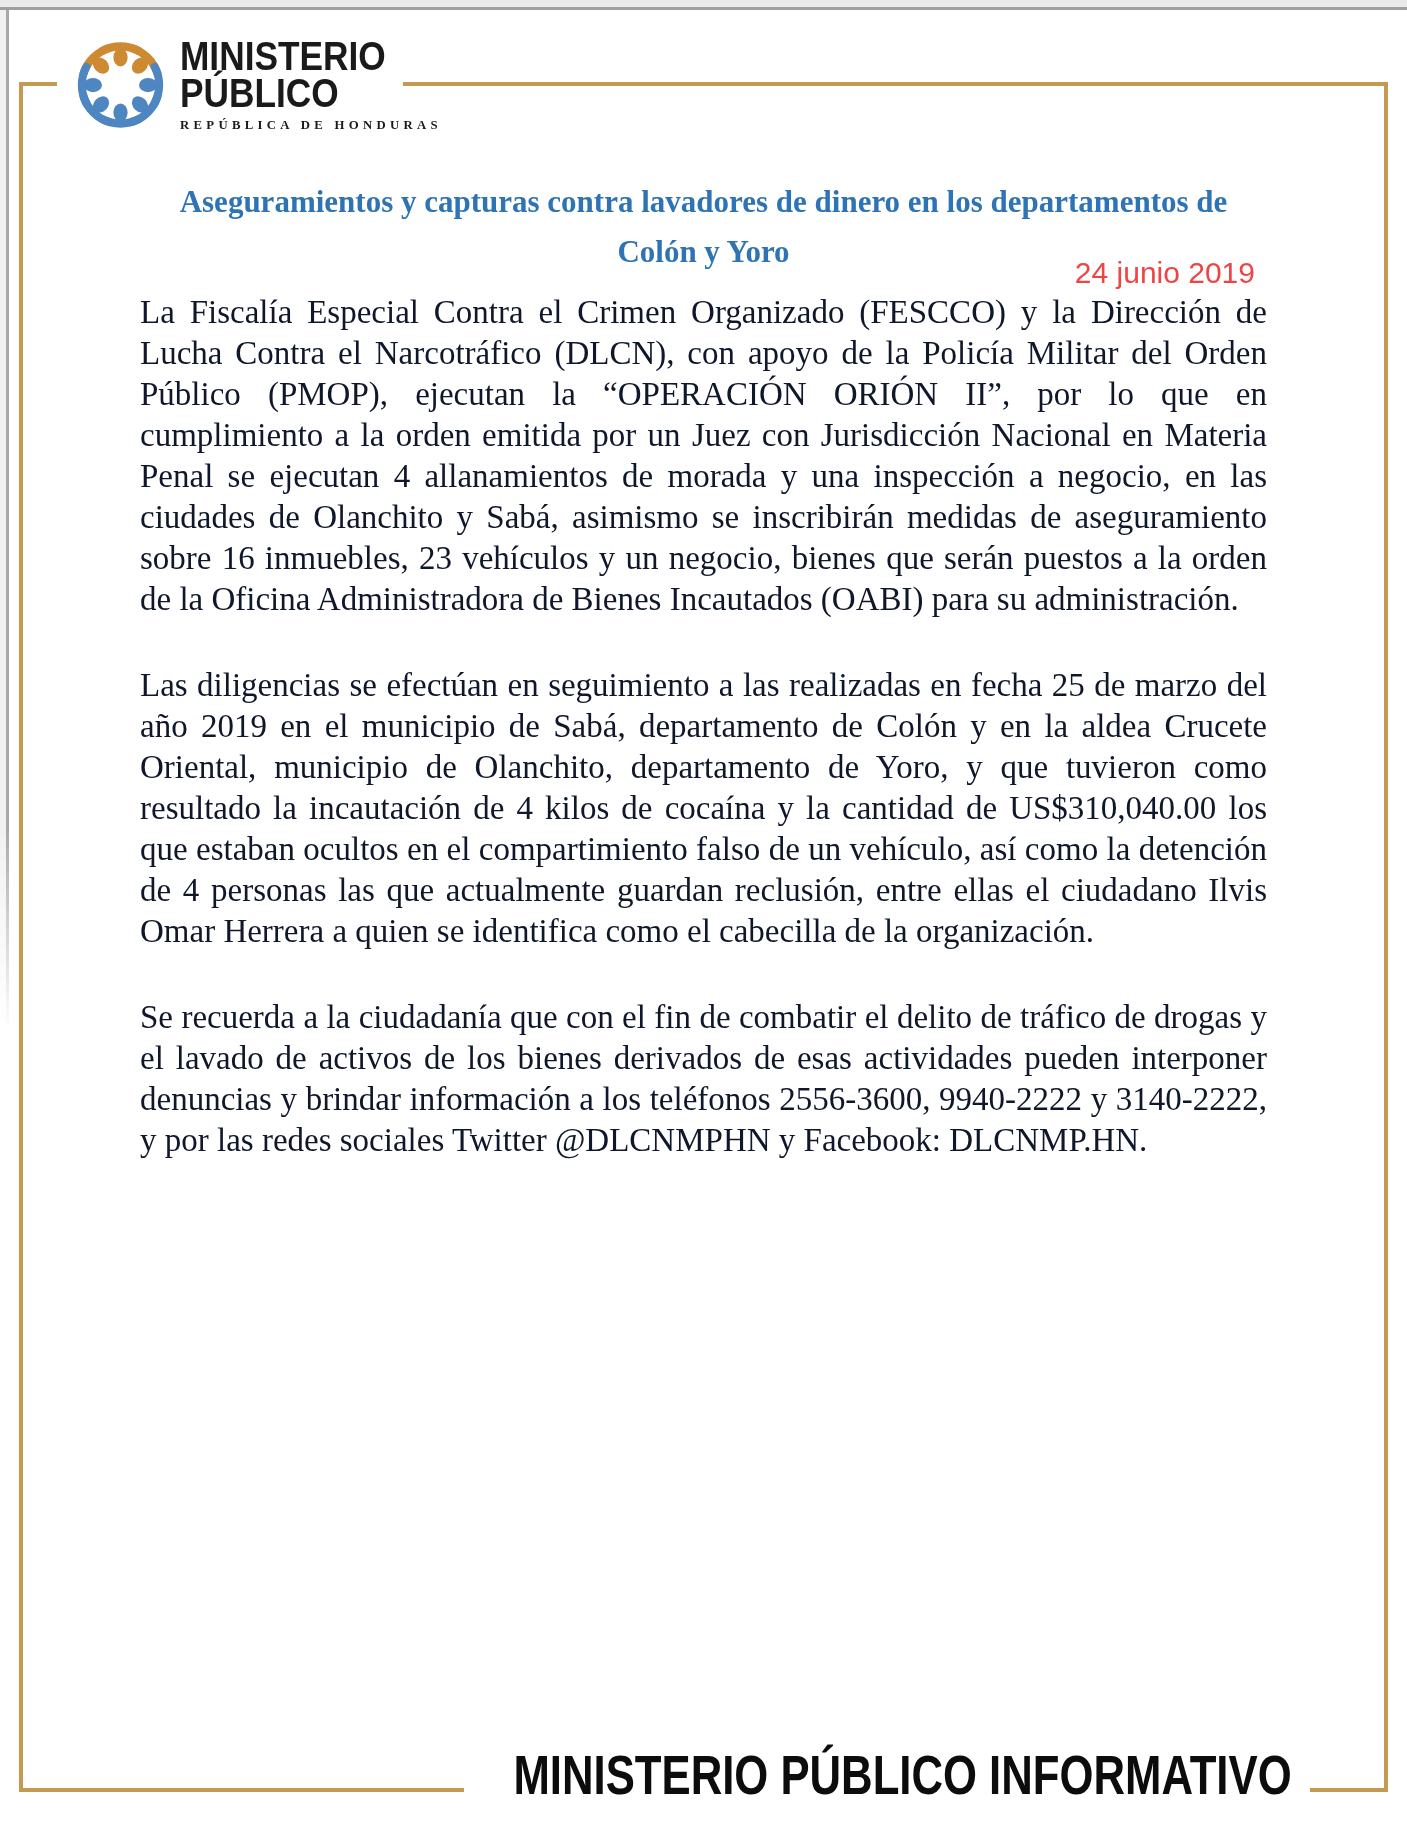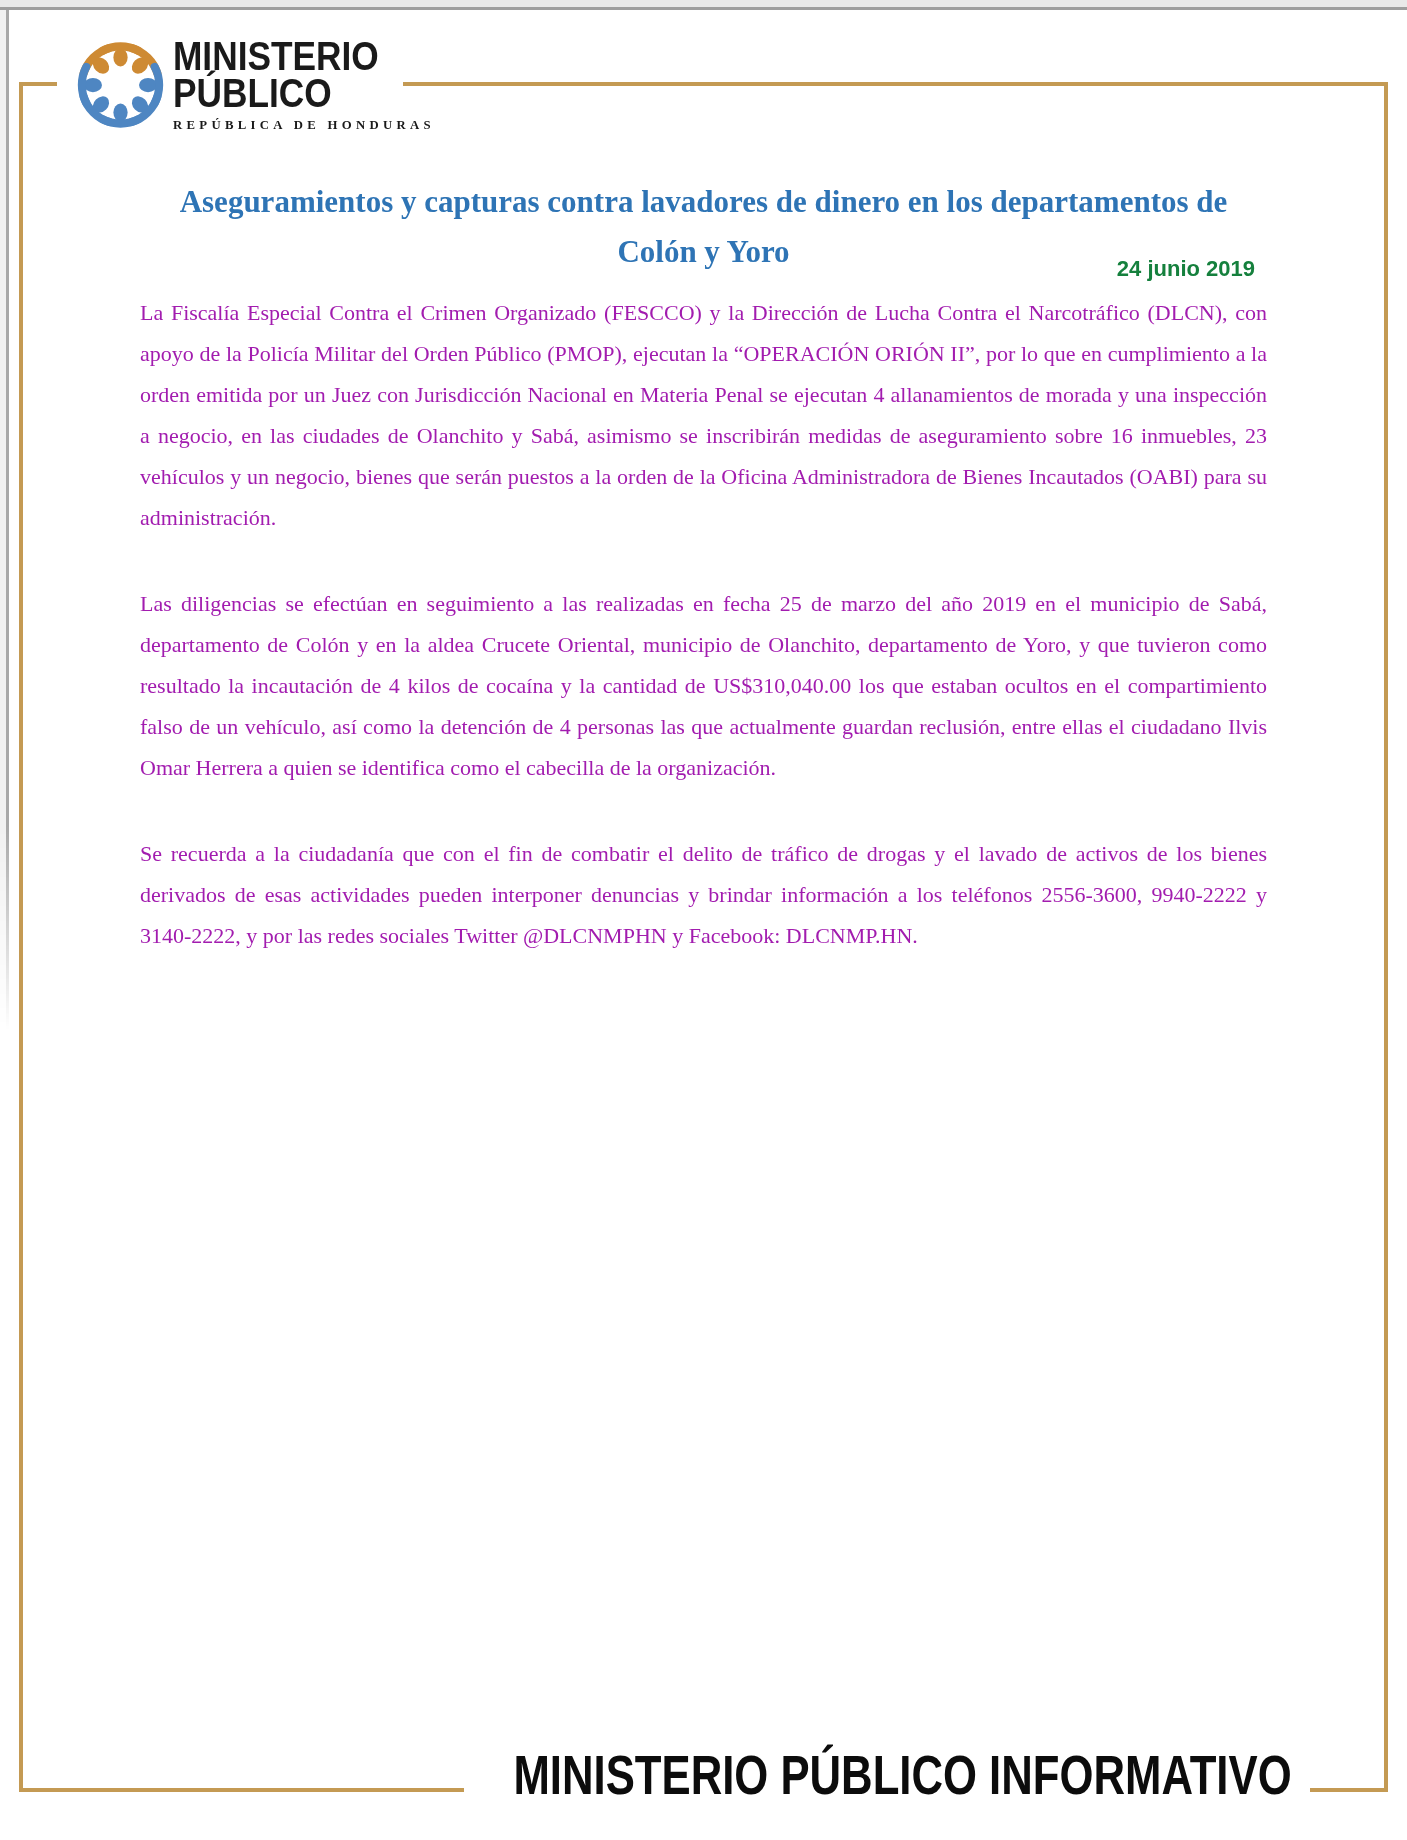--- a/index.html
+++ b/index.html
@@ -32,47 +32,47 @@
   .frame-left-vert{left:19px;top:82px;width:4px;height:1710px;}
   .frame-left-arm{left:19px;top:82px;width:38px;height:4px;}
   .frame-top{left:403px;top:82px;width:985px;height:4px;}
   .frame-right-vert{left:1384px;top:82px;width:4px;height:1710px;}
   .frame-bottom-left{left:19px;top:1788px;width:445px;height:4px;}
   .frame-bottom-right{left:1310px;top:1788px;width:78px;height:4px;}
 
   
   .logo-wrap{position:absolute;left:73px;top:30px;}
   .logo-circle{position:absolute;left:0;top:4px;width:95px;height:102px;}
-  .logo-text{position:absolute;left:100px;top:8px;white-space:nowrap;}
+  .logo-text{position:absolute;left:107px;top:8px;white-space:nowrap;}
   .logo-title{
     font-family:"Liberation Sans",sans-serif;font-weight:700;color:#1a1a1a;
     font-size:41px;line-height:37px;letter-spacing:0;
     display:inline-block;transform:scaleX(0.86);transform-origin:left top;
   }
   .logo-subtitle{
     margin-top:5px;font-family:"Liberation Serif",serif;font-weight:700;color:#1a1a1a;
     font-size:13px;letter-spacing:4.4px;
     display:inline-block;transform:scaleX(0.98);transform-origin:left top;
   }
 
   
   .article-title{
     position:absolute;top:156px;left:50%;transform:translateX(-50%);
     width:1160px;text-align:center;white-space:pre-line;
     font-family:Liberation Serif, serif;font-weight:700;
     font-size:31px;line-height:50px;color:var(--title-blue);
   }
   .article-date{
     position:absolute;top:256px;right:152px;
-    font-family:"Liberation Sans",sans-serif;font-weight:700;
-    font-size:22px;color:#15803d;
+    font-family:"Liberation Sans",sans-serif;font-weight:400;
+    font-size:30px;color:#ef4444;
   }
   .article-body{
     position:absolute;top:292px;left:140px;width:1127px;
-    font-size:22px;line-height:41px;color:#a21caf;
+    font-size:33px;line-height:41px;color:#0f172a;
     text-align:justify;
   }
   .article-body p{margin:0 0 45px 0;}
 
   
   .footer-banner{
     position:absolute;top:1742px;right:115px;white-space:nowrap;
     font-family:"Liberation Sans",sans-serif;font-weight:700;
     font-size:56px;color:#0c0c0c;
     transform:scaleX(0.78);transform-origin:right bottom;

